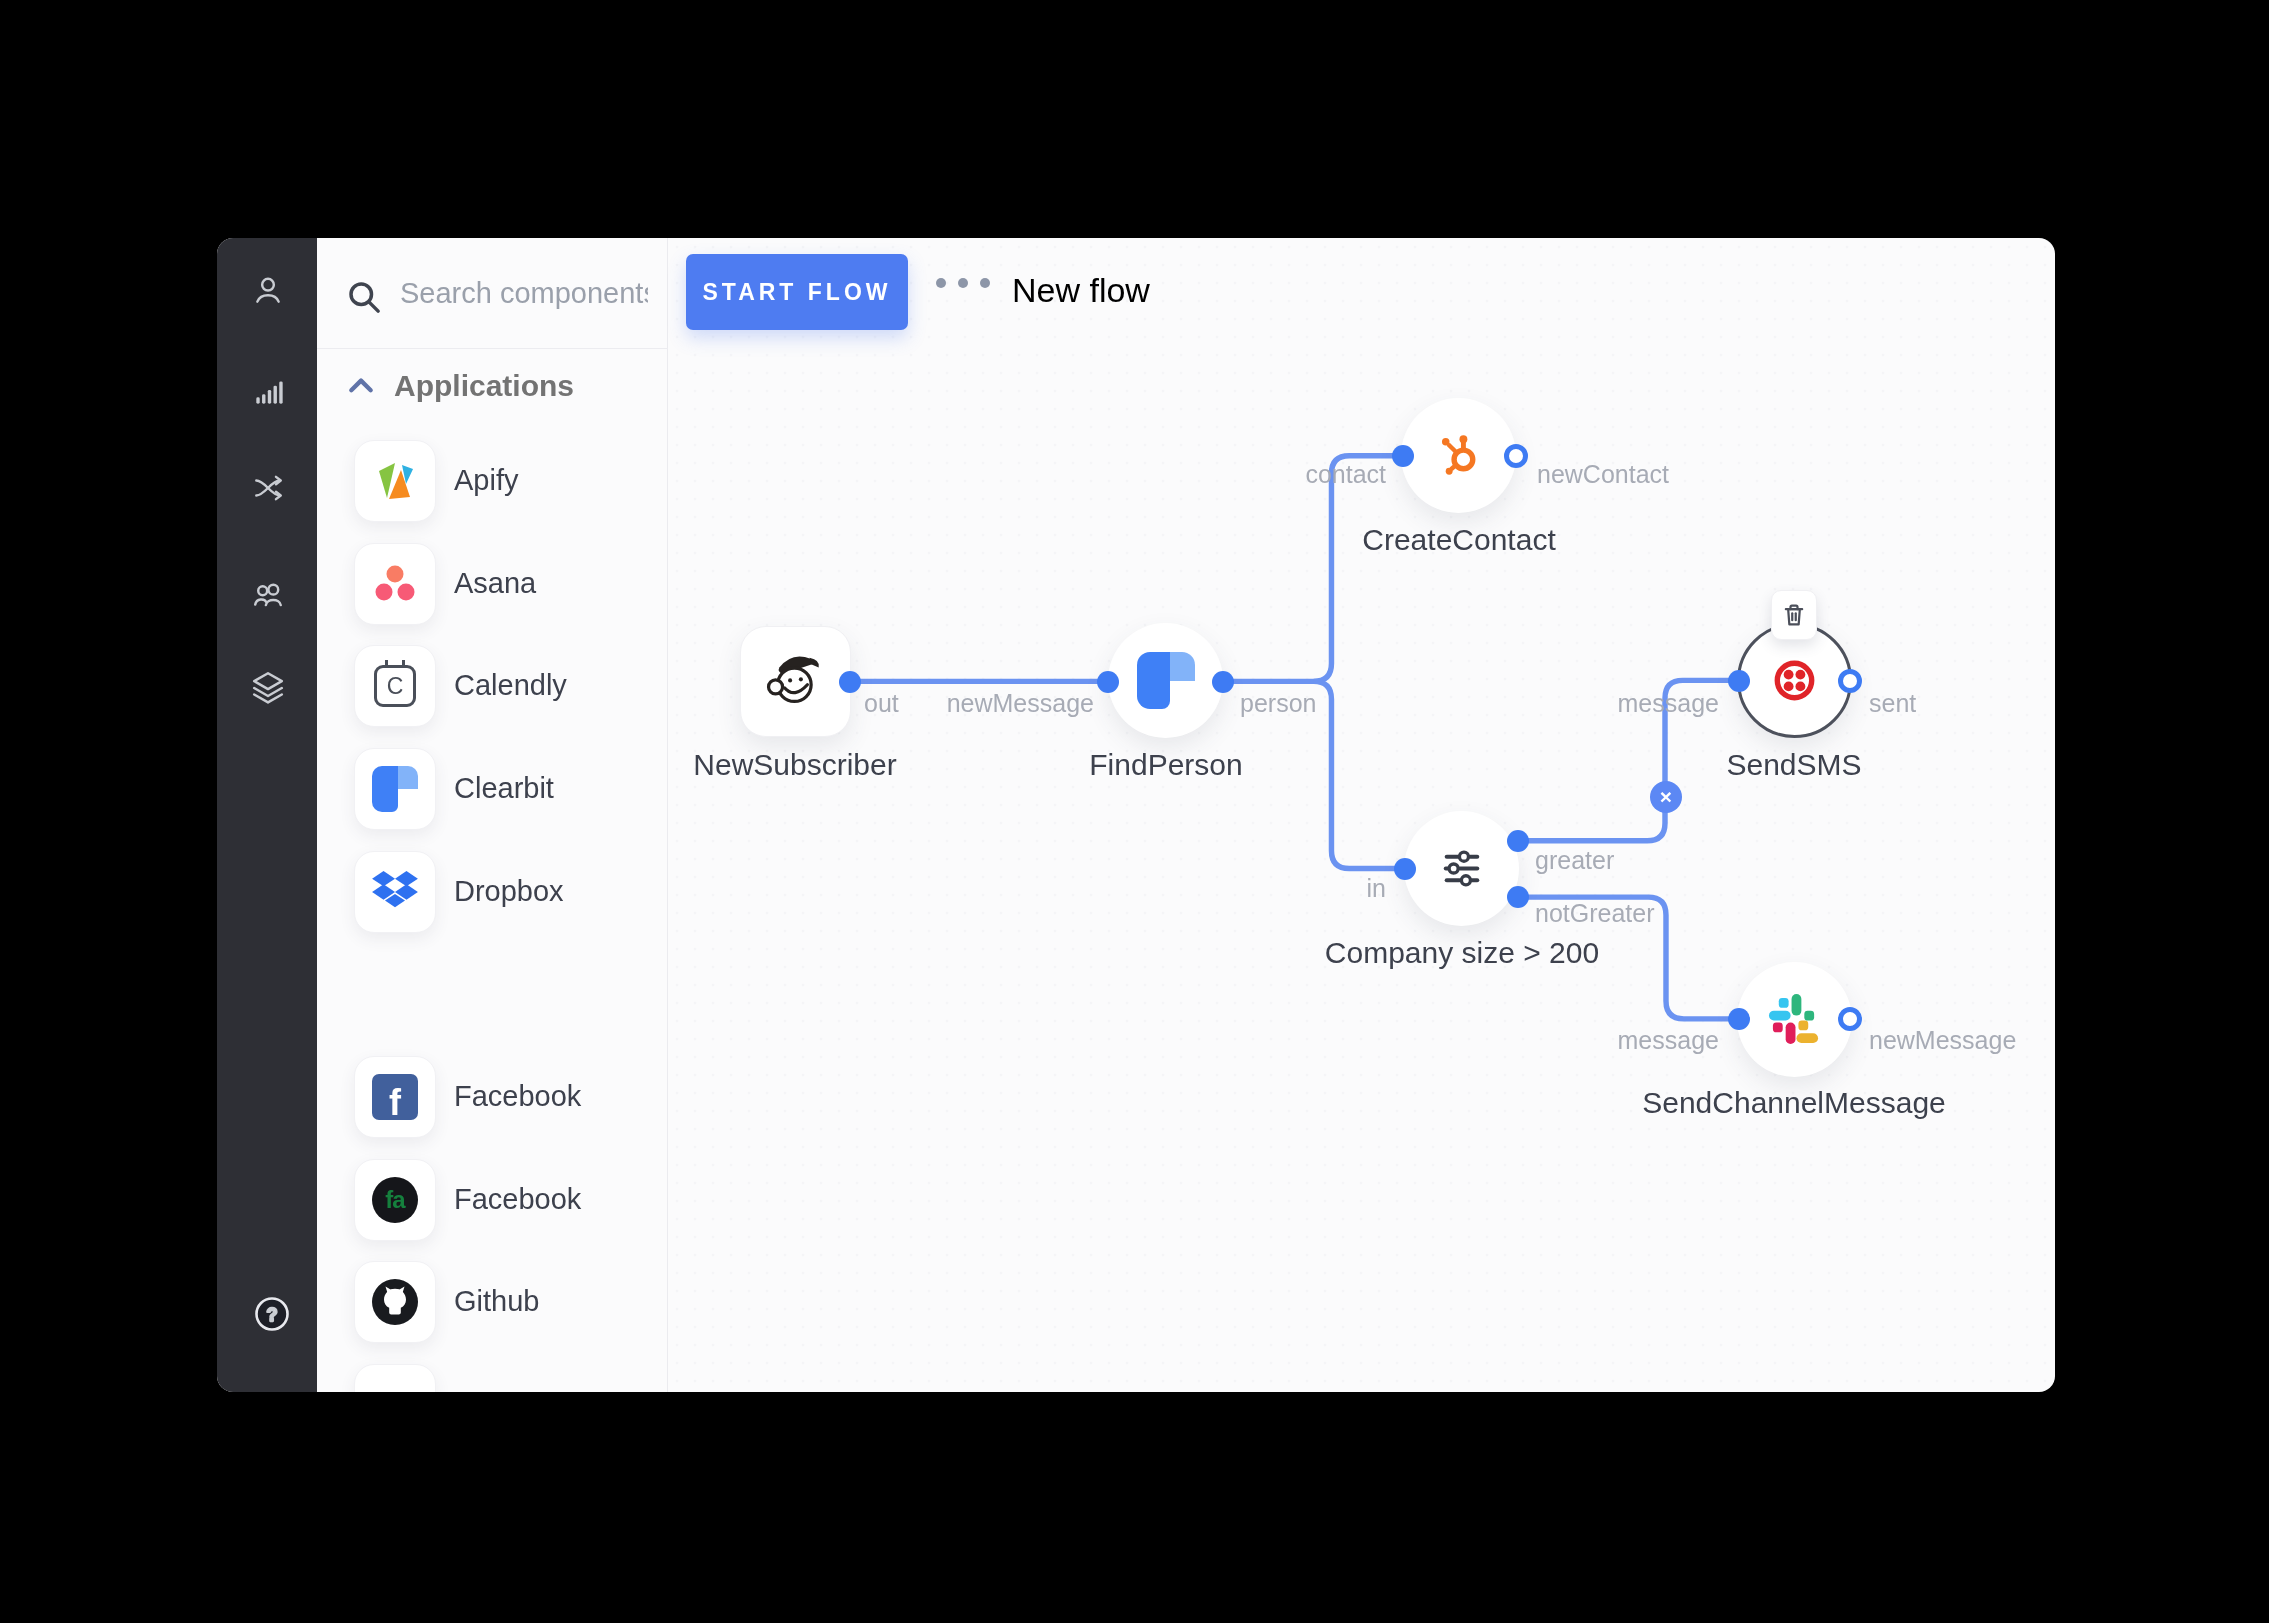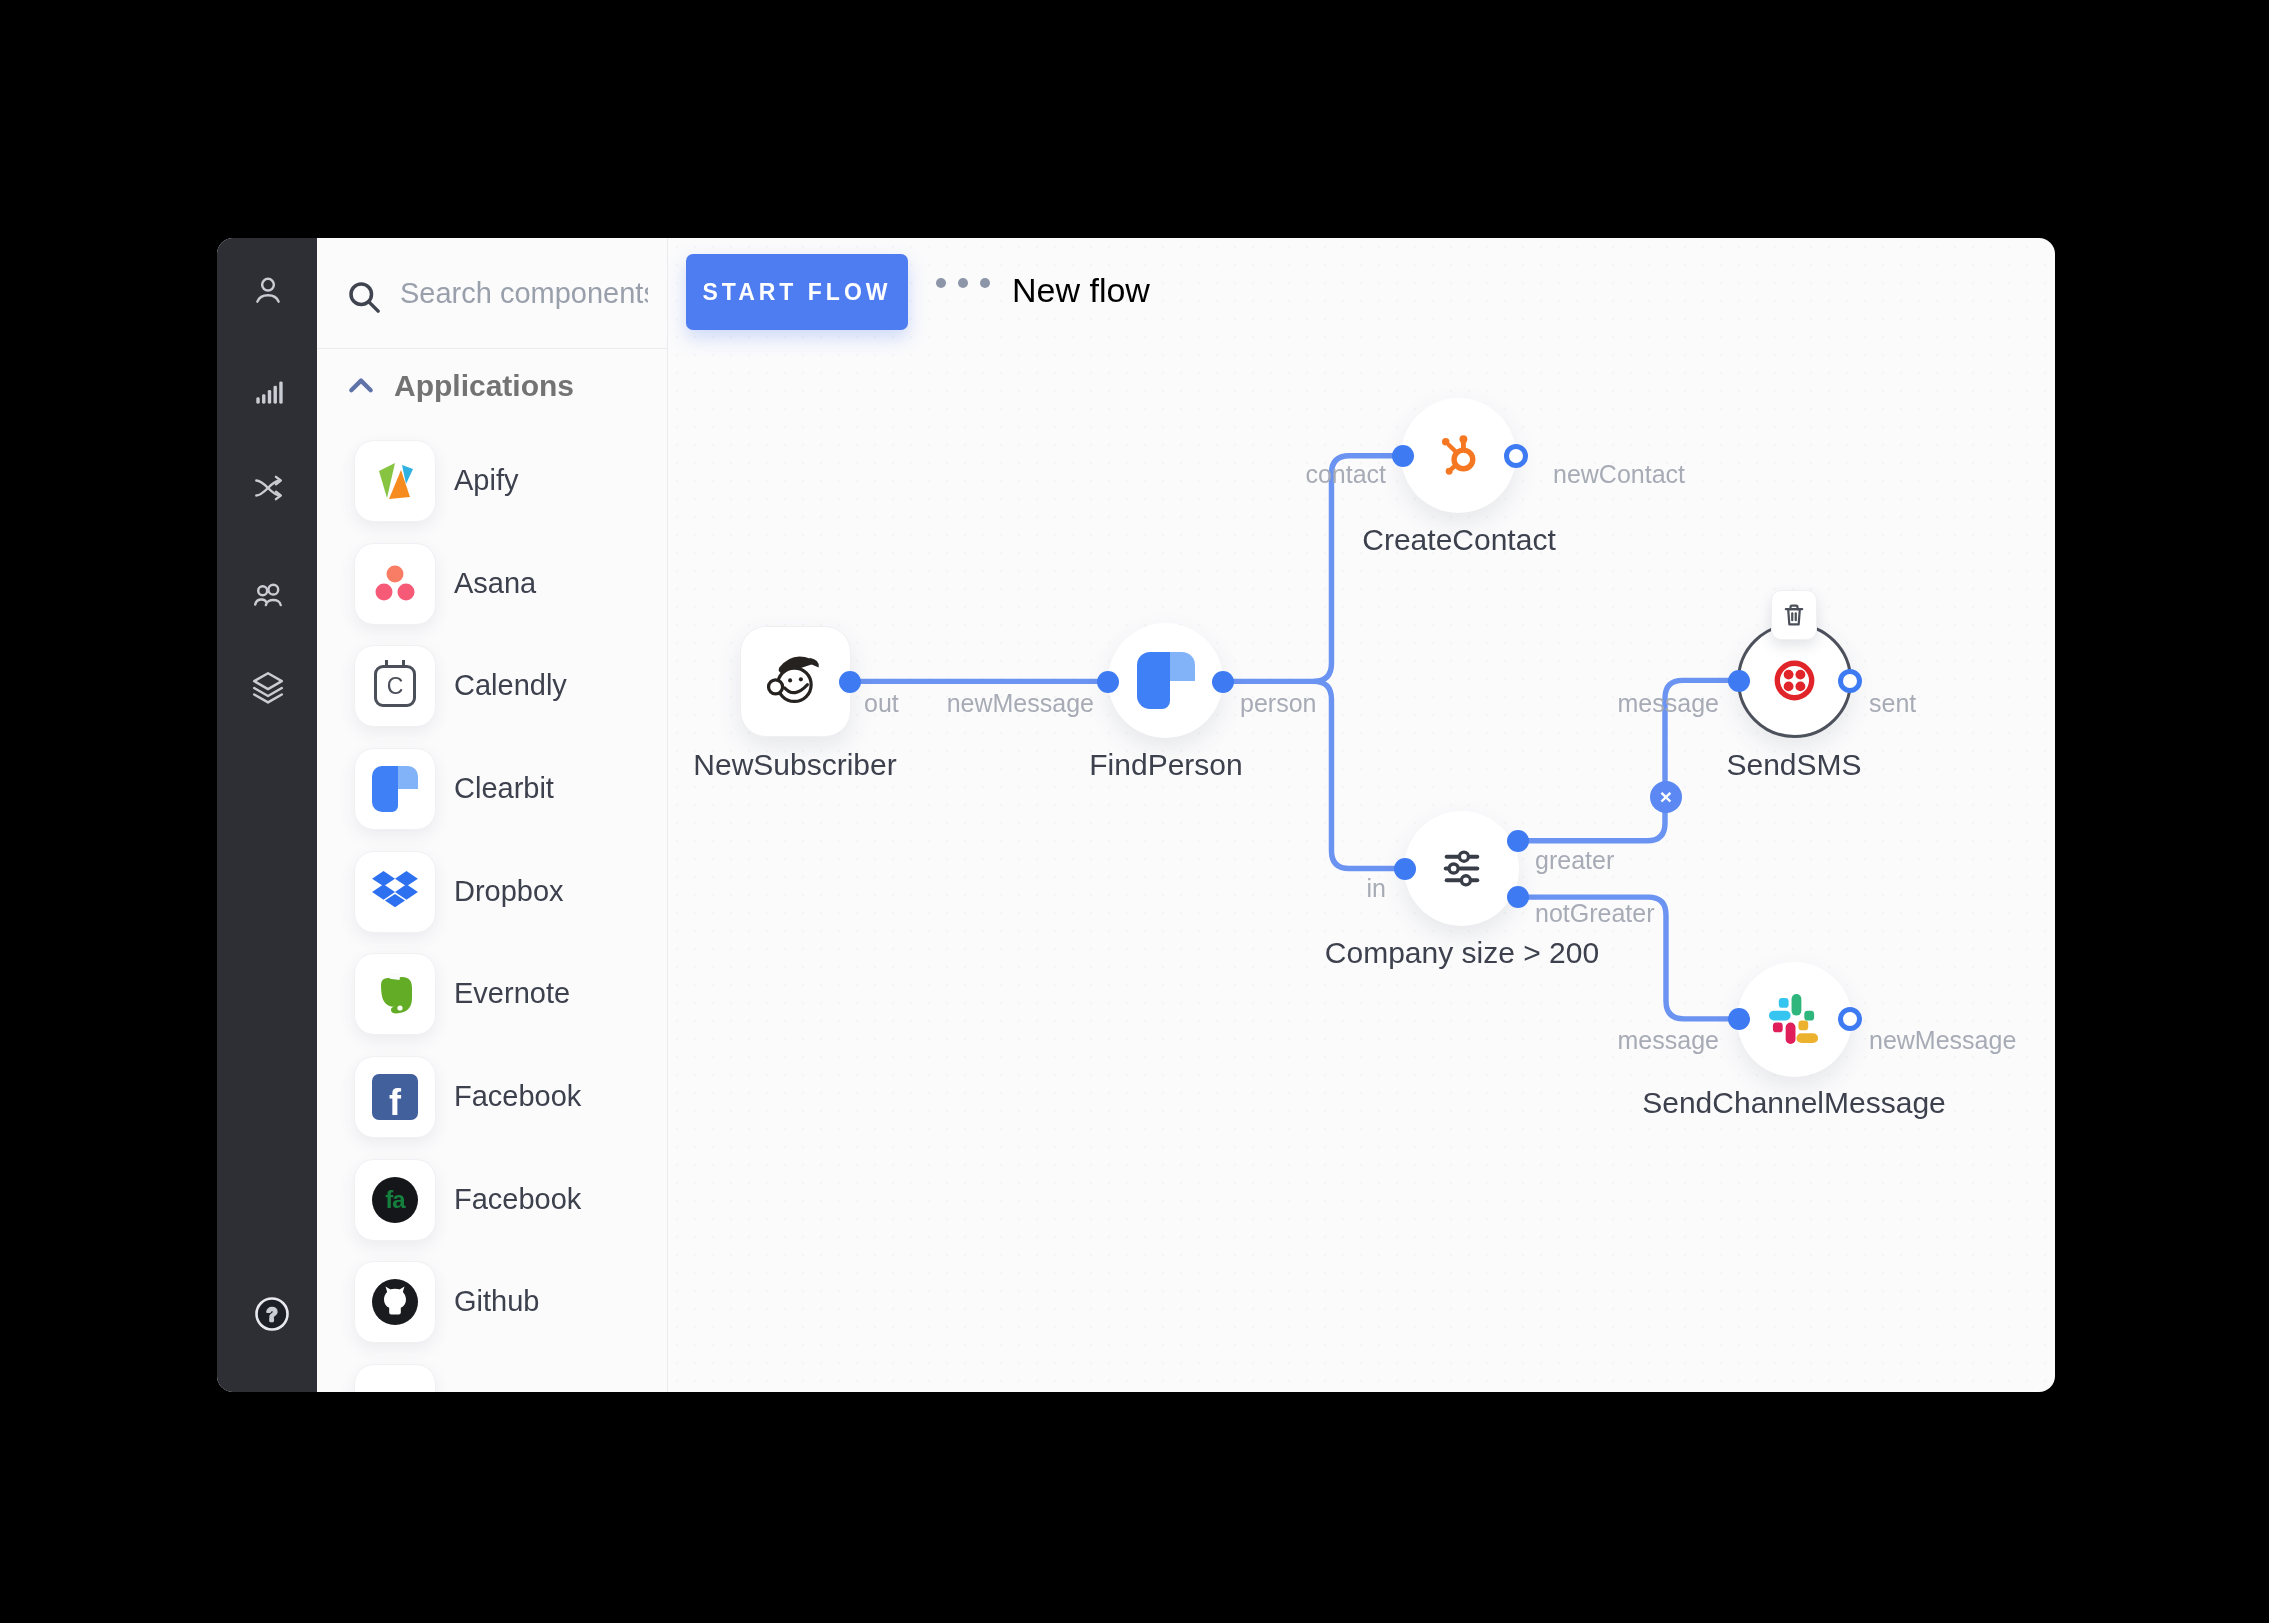--- a/index.html
+++ b/index.html
@@ -200,30 +200,20 @@
             <path d="M12 0 L24 8 L12 16 L0 8 Z"></path>
               <path d="M36 0 L48 8 L36 16 L24 8 Z"></path>
             <path d="M12 14 L24 22 L12 30 L0 22 Z"></path>
               <path d="M36 14 L48 22 L36 30 L24 22 Z"></path>
             <path d="M24 24 L34.5 31 L24 38 L13.5 31 Z"></path>
           </svg>
         </div>
         <div class="app-label">Dropbox</div>
       </div>
 
-      <div class="app-row" style="top:715px">
-        <div class="app-tile">
-          <svg width="46" height="48" viewBox="0 0 46 48">
-            <path d="M9 15 Q9 8 16 8 L30 7 Q40 7 40 18 L40 28 Q40 41 28 43 Q20 44.5 19 40.5 Q18.5 37 23 36.5 Q15 37.5 11.5 30.5 Q9 26 9 15 Z" fill="#63ad26"></path>
-            <rect x="18" y="3" width="10" height="6.5" fill="#fbfbfc" transform="rotate(7 23 6)"></rect>
-            <circle cx="28" cy="38" r="2.6" fill="#fbfbfc"></circle>
-          </svg>
-        </div>
-        <div class="app-label">Evernote</div>
-      </div>
 
       <div class="app-row" style="top:818px">
         <div class="app-tile">
           <div class="fb-logo">
               <span>f</span>
             </div>
         </div>
         <div class="app-label">Facebook</div>
       </div>
 
@@ -307,21 +297,21 @@
         <circle cx="34" cy="12.5" r="4" fill="#f57722"></circle>
         <line x1="27.5" y1="26.5" x2="18.5" y2="17.5" stroke="#f57722" stroke-width="4.5"></line>
         <circle cx="16" cy="15" r="3.8" fill="#f57722"></circle>
         <line x1="26.5" y1="38.5" x2="21.5" y2="43" stroke="#f57722" stroke-width="4.5"></line>
         <circle cx="19.5" cy="45" r="3.5" fill="#f57722"></circle>
       </svg>
     </div>
     <div class="port" style="left:1175px; top:207px;"></div>
     <div class="port open" style="left:1287px; top:206px;"></div>
     <div class="port-label" style="right:669px; top:222px;">contact</div>
-    <div class="port-label" style="left:1320px; top:222px;margin-left:16px;">newContact</div>
+    <div class="port-label" style="left:1320px; top:222px;">newContact</div>
     <div class="node-title" style="left:1034px; top:285px;">CreateContact</div>
 
     <div class="node-circle" style="left:1187px; top:573px;">
       <svg width="57" height="57" viewBox="0 0 58 58">
         <g stroke="#383d48" stroke-width="4.2" stroke-linecap="round" fill="none">
           <path d="M14 17 H26"></path>
             <path d="M38 17 H45"></path>
           <path d="M13 29 H15"></path>
             <path d="M27.5 29 H45"></path>
           <path d="M14 41 H27"></path>

